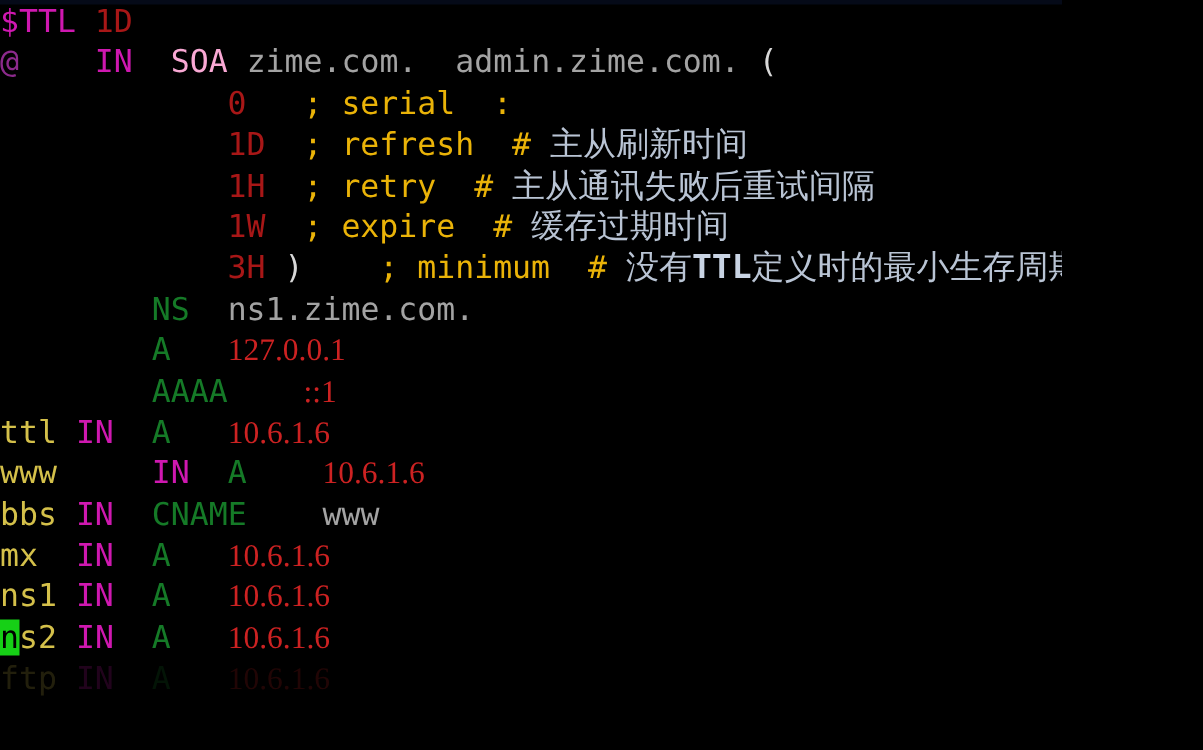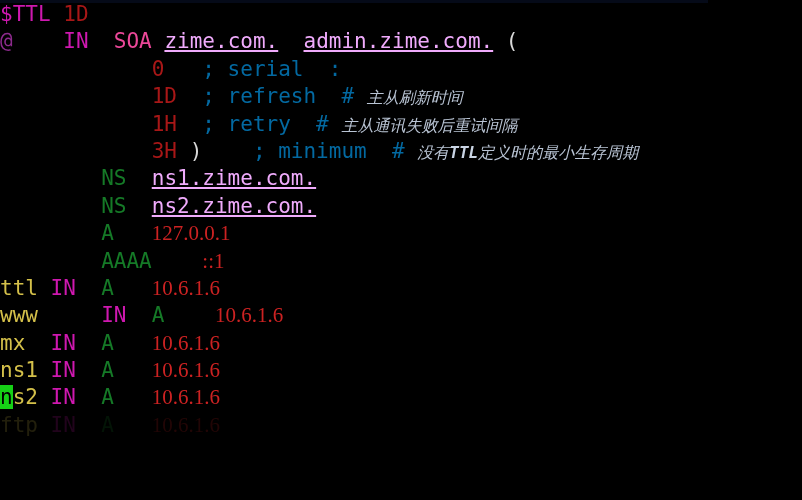--- a/index.html
+++ b/index.html
@@ -37,31 +37,30 @@
     display: block;
     white-space: pre;
     height: 27.4px;
     font-size: 21px;
     line-height: 27.4px;
   }
   .c-magenta   { color: #cf18b0; }
   .c-dimmag    { color: #8c2a8c; }
   .c-darkred   { color: #a81717; }
   .c-red       { color: #cc2222; font-family: Liberation Serif, serif; }
-  .c-green     { color: #ec4899; text-align: right; }
+  .c-green     { color: #f9a8d4; text-align: right; }
   .c-dimgreen  { color: #157a27; }
-  .c-cyan      { color: #f0abfc; text-decoration: underline; }
-  .c-blue      { color: #0369a1; }
+  .c-cyan      { color: #a3a3a3; }
+  .c-blue      { color: #eab308; }
   .c-white     { color: #d8d8d8; }
   .c-yellow    { color: #d4c04a; }
   .cjk {
     font-family: "DejaVu Sans", "Liberation Sans", sans-serif;
-    font-size: 16px;
+    font-size: 22px;
     color: #b9c4d4;
-    font-style: italic;
   }
   .cjk .lat {
     font-family: "DejaVu Sans Mono", "Liberation Mono", monospace;
     font-weight: bold;
     color: #c9d4e4;
   }
   .cursor {
     background: #16d016;
     color: #000000;
   }
@@ -73,25 +72,26 @@
 <body>
 
 <div id="terminal">
   <div id="topstrip"></div>
   <div id="screen">
       <div class="line"><span class="c-magenta">$TTL</span><span class="c-white"> </span><span class="c-darkred">1D</span></div>
       <div class="line"><span class="c-dimmag">@</span><span class="c-white">    </span><span class="c-magenta">IN</span><span class="c-white">  </span><span class="c-green">SOA</span><span class="c-white"> </span><span class="c-cyan">zime.com.</span><span class="c-white">  </span><span class="c-cyan">admin.zime.com.</span><span class="c-white"> </span><span class="c-white">(</span></div>
       <div class="line"><span class="c-white">            </span><span class="c-darkred">0</span><span class="c-white">   </span><span class="c-blue">; serial  :</span></div>
       <div class="line"><span class="c-white">            </span><span class="c-darkred">1D</span><span class="c-white">  </span><span class="c-blue">; refresh </span><span class="c-blue"> # </span><span class="cjk">主从刷新时间</span></div>
       <div class="line"><span class="c-white">            </span><span class="c-darkred">1H</span><span class="c-white">  </span><span class="c-blue">; retry </span><span class="c-blue"> # </span><span class="cjk">主从通讯失败后重试间隔</span></div>
+      <div class="line"><span class="c-white">            </span><span class="c-darkred">1W</span><span class="c-white">  </span><span class="c-blue">; expire </span><span class="c-blue"> # </span><span class="cjk">缓存过期时间</span></div>
       <div class="line"><span class="c-white">            </span><span class="c-darkred">3H</span><span class="c-white"> </span><span class="c-white">)</span><span class="c-white">    </span><span class="c-blue">; minimum </span><span class="c-blue"> # </span><span class="cjk">没有<span class="lat">TTL</span>定义时的最小生存周期</span></div>
       <div class="line"><span class="c-white">        </span><span class="c-dimgreen">NS</span><span class="c-white">  </span><span class="c-cyan">ns1.zime.com.</span></div>
-      <div class="line"><span class="c-white">        </span><span class="c-dimgreen">NS</span><span class="c-white">  </span><span class="c-cyan">ns2.zime.com.</span></div>
       <div class="line"><span class="c-white">        </span><span class="c-dimgreen">A</span><span class="c-white">   </span><span class="c-red">127.0.0.1</span></div>
       <div class="line"><span class="c-white">        </span><span class="c-dimgreen">AAAA</span><span class="c-white">    </span><span class="c-red">::1</span></div>
       <div class="line"><span class="c-yellow">ttl</span><span class="c-white"> </span><span class="c-magenta">IN</span><span class="c-white">  </span><span class="c-dimgreen">A</span><span class="c-white">   </span><span class="c-red">10.6.1.6</span></div>
       <div class="line"><span class="c-yellow">www</span><span class="c-white">     </span><span class="c-magenta">IN</span><span class="c-white">  </span><span class="c-dimgreen">A</span><span class="c-white">    </span><span class="c-red">10.6.1.6</span></div>
+      <div class="line"><span class="c-yellow">bbs</span><span class="c-white"> </span><span class="c-magenta">IN</span><span class="c-white">  </span><span class="c-dimgreen">CNAME</span><span class="c-white">    </span><span class="c-cyan">www</span></div>
       <div class="line"><span class="c-yellow">mx</span><span class="c-white">  </span><span class="c-magenta">IN</span><span class="c-white">  </span><span class="c-dimgreen">A</span><span class="c-white">   </span><span class="c-red">10.6.1.6</span></div>
       <div class="line"><span class="c-yellow">ns1</span><span class="c-white"> </span><span class="c-magenta">IN</span><span class="c-white">  </span><span class="c-dimgreen">A</span><span class="c-white">   </span><span class="c-red">10.6.1.6</span></div>
       <div class="line"><span class="cursor">n</span><span class="c-yellow">s2</span><span class="c-white"> </span><span class="c-magenta">IN</span><span class="c-white">  </span><span class="c-dimgreen">A</span><span class="c-white">   </span><span class="c-red">10.6.1.6</span></div>
       <div class="line lastline"><span class="c-yellow">ftp</span><span class="c-white"> </span><span class="c-magenta">IN</span><span class="c-white">  </span><span class="c-dimgreen">A</span><span class="c-white">   </span><span class="c-red">10.6.1.6</span></div>
     </div>
 </div>
 
 </body></html>

